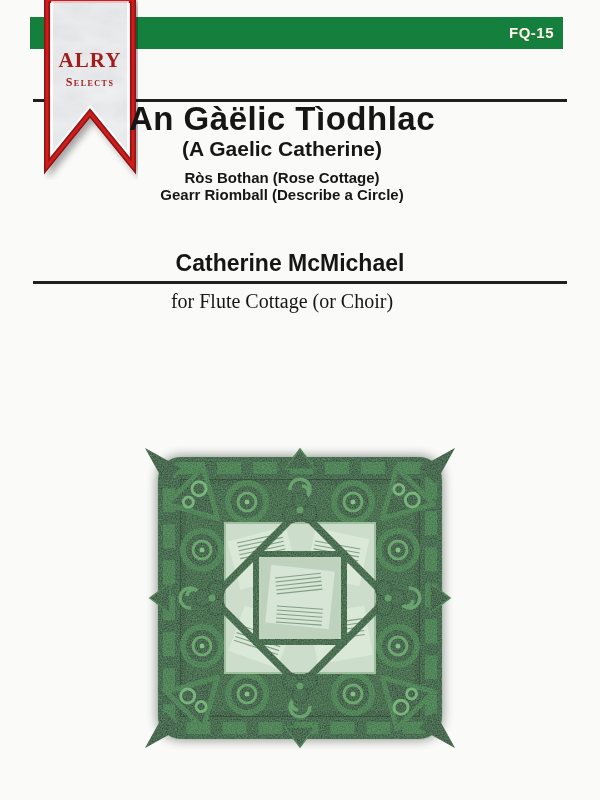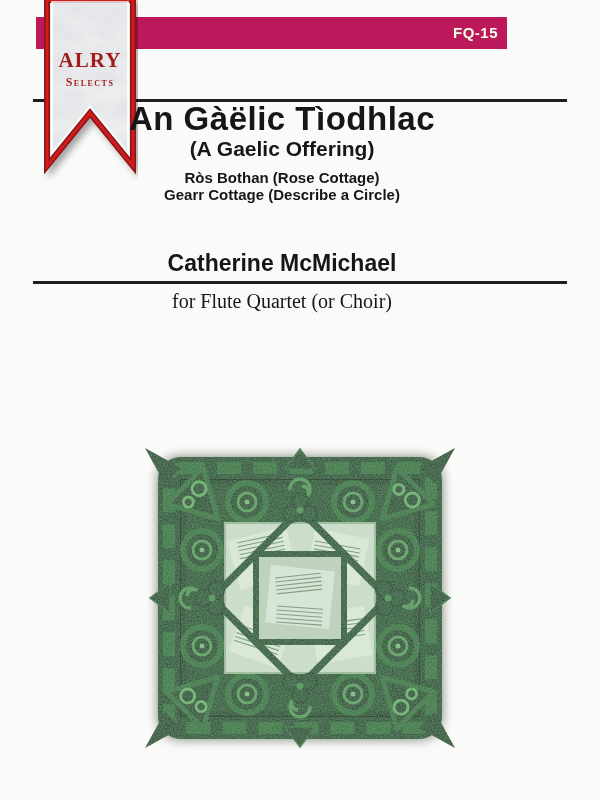--- a/index.html
+++ b/index.html
@@ -5,39 +5,39 @@
   html,body{margin:0;padding:0;}
   body{
     width:600px;height:800px;
     background:#fafaf9;
     position:relative;
     overflow:hidden;
     font-family:"Liberation Sans",sans-serif;
     color:#161616;
   }
   .gold-bar{
-    position:absolute;left:36px;top:17px;width:471px;height:32px;
-    background:#be185d;
+    position:absolute;left:30px;top:17px;width:533px;height:32px;
+    background:#15803d;
   }
   .catalog{
     position:absolute;right:9px;top:0;height:32px;line-height:32px;
     color:#fdfcf3;font-weight:bold;font-size:15px;letter-spacing:.5px;
     text-shadow:0 1px 1px rgba(120,80,0,.35);
   }
   .rule{
     position:absolute;left:33px;width:534px;height:3px;background:#1f1f1f;
   }
   .rule-top{top:99px;}
   .rule-mid{top:281px;}
   .ribbon-wrap{position:absolute;left:44px;top:0;width:94px;height:180px;}
   .txt{position:absolute;left:0;width:564px;text-align:center;}
   .title{top:100px;font-size:33px;font-weight:bold;letter-spacing:.5px;line-height:38px;}
   .subtitle{top:137px;font-size:21px;font-weight:bold;}
   .movements{top:170px;font-size:15px;font-weight:bold;line-height:16.5px;}
-  .composer{top:250px;font-size:23px;font-weight:bold;}
+  .composer{top:250px;font-size:23px;font-weight:bold;margin-left:8px;}
   .instrumentation{top:290px;font-size:20px;font-weight:normal;font-family:"Liberation Serif",serif;}
   .knot-wrap{position:absolute;left:135px;top:438px;width:330px;height:320px;}
 </style>
 </head>
 <body>
 
 <div class="gold-bar">
   <span class="catalog">FQ-15</span>
 </div>
 
@@ -63,29 +63,29 @@
       <polygon points="3,0 89,0 89,166 46,113 3,166" fill="none" stroke="#8c1212" stroke-width="6"></polygon>
       <polygon points="3,0 89,0 89,166 46,113 3,166" fill="none" stroke="#cf1d1d" stroke-width="3"></polygon>
       <polygon points="8,2 84,2 84,153 46,106 8,153" fill="none" stroke="#ffffff" stroke-width="1.6"></polygon>
       <text x="46" y="67" text-anchor="middle" fill="#a31d1d" style="font-family:'Liberation Serif',serif;font-weight:bold;font-size:21px;letter-spacing:1px;">ALRY</text>
       <text x="46" y="86" text-anchor="middle" fill="#a31d1d" style="font-family:'Liberation Serif',serif;font-weight:bold;font-size:12px;letter-spacing:1.5px;font-variant:small-caps;">Selects</text>
     </g>
   </svg>
 </div>
 
 <div class="txt title">An Gàëlic Tìodhlac</div>
-<div class="txt subtitle">(A Gaelic Offering)</div>
+<div class="txt subtitle">(A Gaelic Catherine)</div>
 
 <div class="txt movements">
   <div>Ròs Bothan (Rose Cottage)</div>
-  <div>Gearr Cottage (Describe a Circle)</div>
+  <div>Gearr Riomball (Describe a Circle)</div>
 </div>
 
 <div class="txt composer">Catherine McMichael</div>
-<div class="txt instrumentation">for Flute Quartet (or Choir)</div>
+<div class="txt instrumentation">for Flute Cottage (or Choir)</div>
 
 <div class="knot-wrap">
   <svg width="330" height="320" viewBox="0 0 330 320">
     <defs>
       <filter id="soft" x="-25%" y="-25%" width="150%" height="150%">
         <feGaussianBlur stdDeviation="7"></feGaussianBlur>
       </filter>
       <filter id="mottle" x="-10%" y="-10%" width="120%" height="120%">
         <feTurbulence type="fractalNoise" baseFrequency="0.8" numOctaves="2" seed="8" result="n"></feTurbulence>
         <feColorMatrix in="n" type="matrix" values="0 0 0 0 0.33  0 0 0 0 0.62  0 0 0 0 0.38  0 0 0 0.4 0" result="gn"></feColorMatrix>

